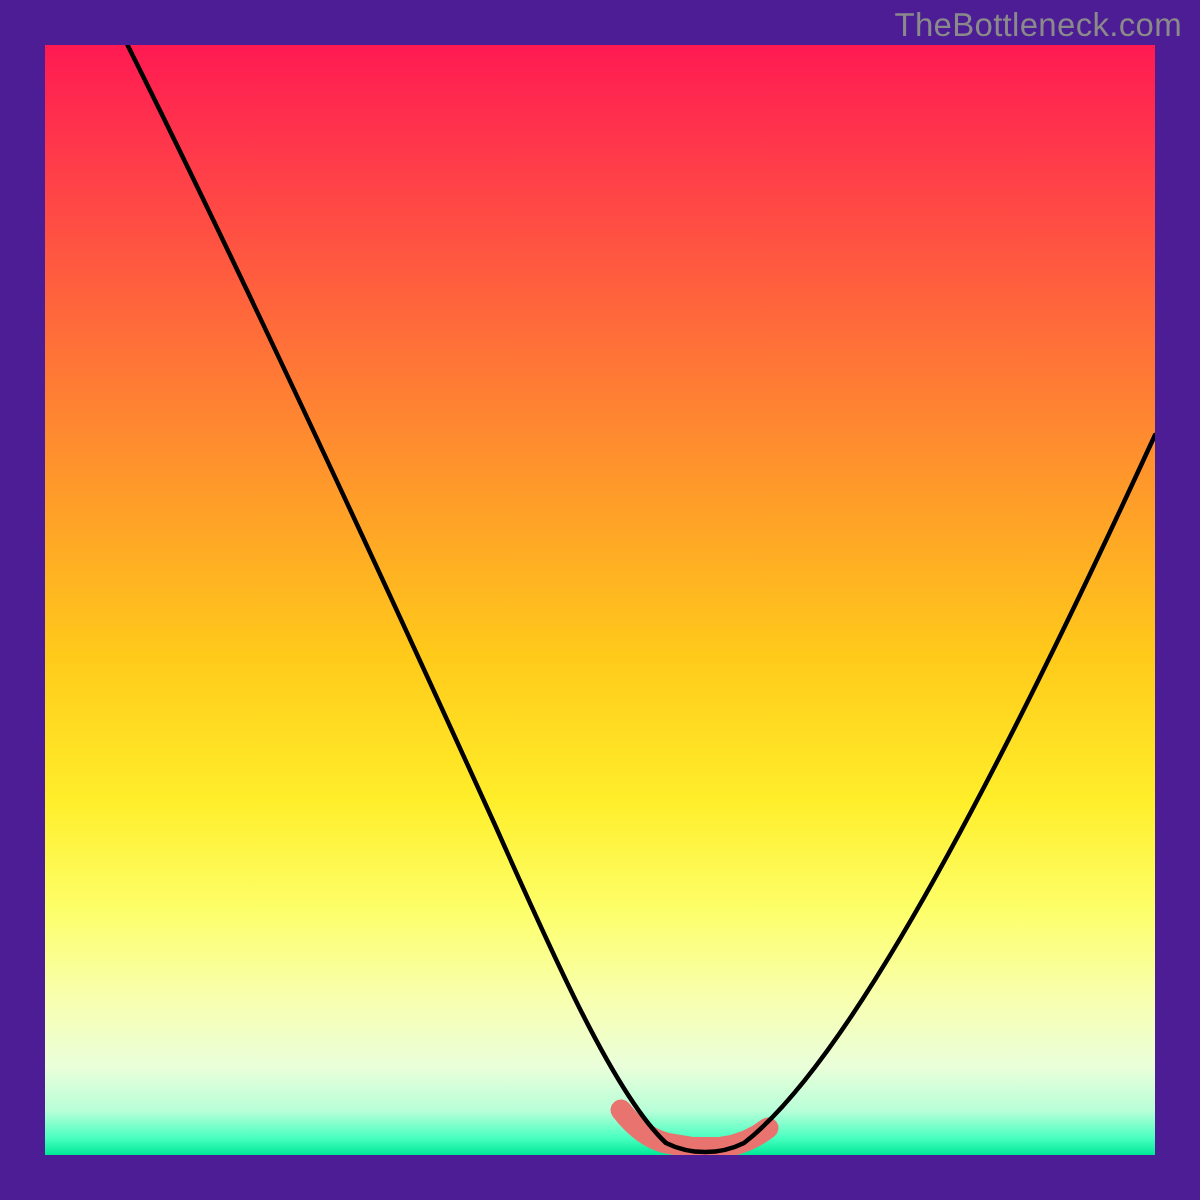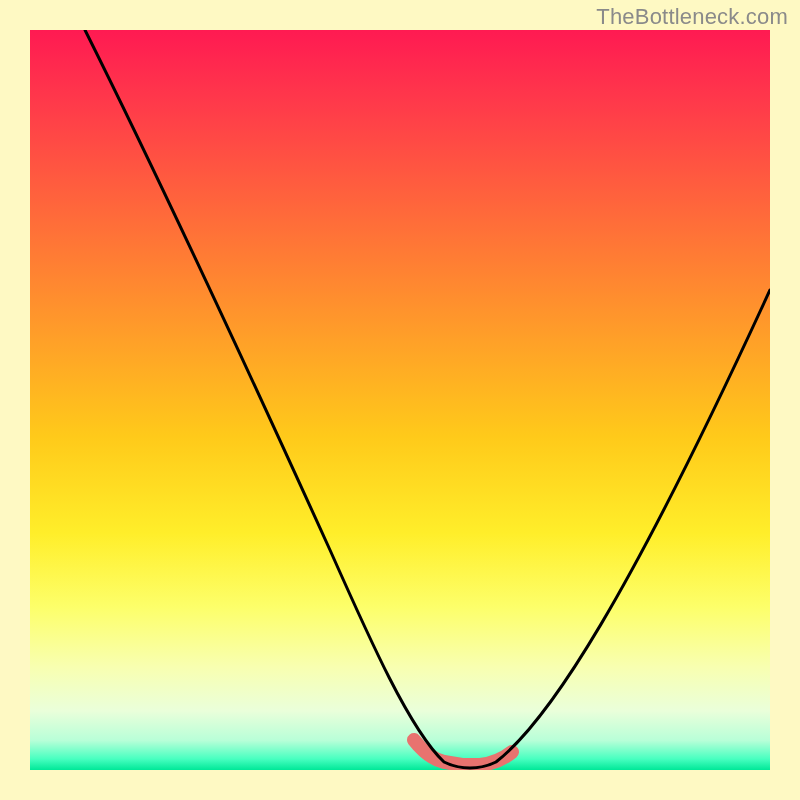--- a/index.html
+++ b/index.html
@@ -1,21 +1,21 @@
 <!DOCTYPE html>
 <html><head>
 <meta charset="utf-8">
 <style>
   * { margin: 0; padding: 0; box-sizing: border-box; }
   html, body { width: 800px; height: 800px; overflow: hidden; background: #000; }
   .chart-container {
     position: relative;
     width: 800px;
     height: 800px;
-    background: #fef9c3;
+    background: #4c1d95;
   }
   .plot-area {
     position: absolute;
     left: 30px;
     top: 30px;
     width: 740px;
     height: 740px;
     background: linear-gradient(to bottom,
       #ff1a52 0%,
       #ff3a4a 10%,

